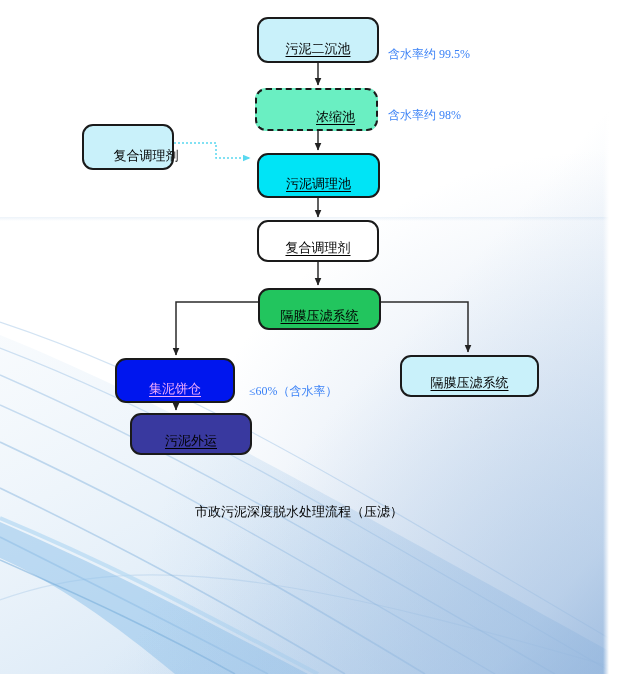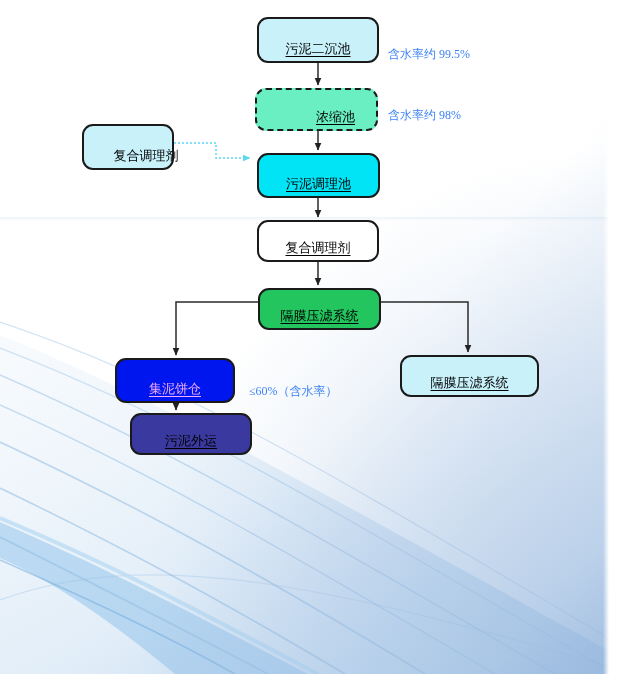--- a/index.html
+++ b/index.html
@@ -113,14 +113,15 @@
     <span class="nl">污泥外运</span>
   </div>
   <div class="node n-regulating">
     <span class="nl">隔膜压滤系统</span>
   </div>
 
   <div class="ann ann-995">含水率约 99.5%</div>
   <div class="ann ann-98">含水率约 98%</div>
   <div class="ann ann-60">≤60%（含水率）</div>
 
+  <div class="caption">市政污泥深度脱水处理流程（压滤）</div>
 
 </div>
 
 </body></html>

